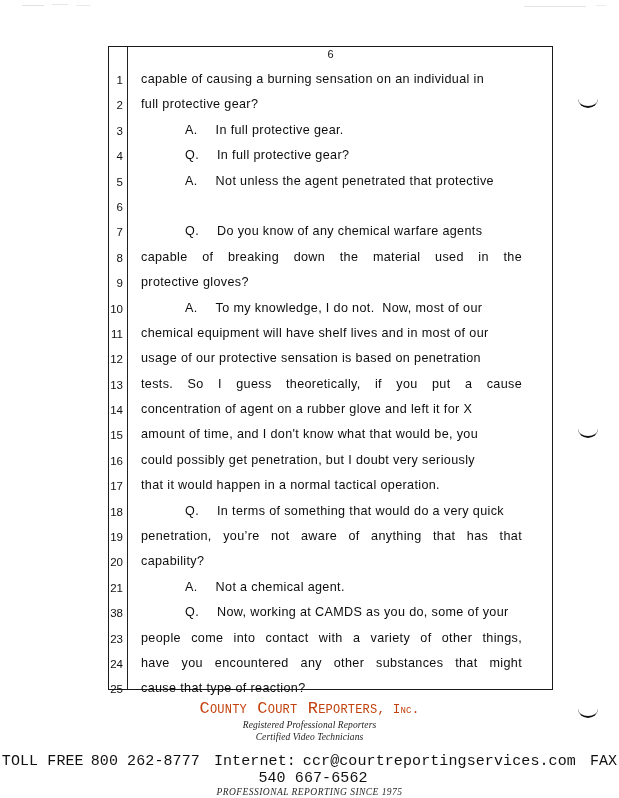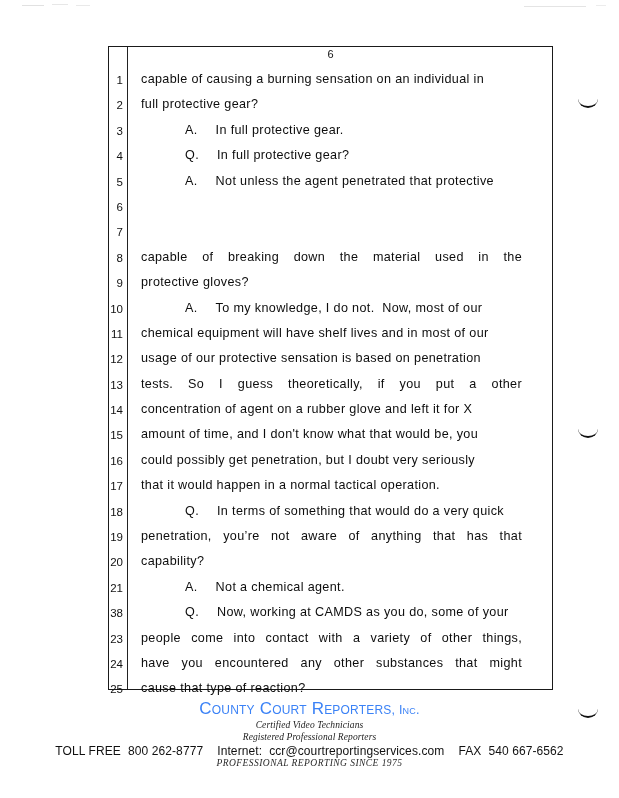--- a/index.html
+++ b/index.html
@@ -117,42 +117,42 @@
 
   
   .footer {
     position: absolute;
     left: 0;
     right: 0;
     top: 700px;
     text-align: center;
   }
   .company-name {
-    font-family: Liberation Sans, sans-serif;
+    font-family: Liberation Mono, monospace;
     font-size: 17px;
     font-variant: small-caps;
     letter-spacing: .2px;
-    color: #3b82f6;
+    color: #c2410c;
     line-height: 1.1;
   }
   .company-name .inc {
     font-size: 12.5px;
   }
   .tagline {
     font-family: "Liberation Serif", serif;
     font-style: italic;
     font-size: 9.5px;
     color: #1c1c1c;
     line-height: 1.32;
     letter-spacing: .1px;
   }
   .contact-line {
-    margin-top: 0;
-    font-family: Liberation Sans, sans-serif;
-    font-size: 12px;
+    margin-top: 9px;
+    font-family: Liberation Mono, monospace;
+    font-size: 15px;
     color: #111;
     letter-spacing: .1px;
   }
   .contact-line .seg { white-space: nowrap; }
   .contact-line .sp-lg { display: inline-block; width: 14px; }
   .contact-line .sp-sm { display: inline-block; width: 7px; }
   .since {
     font-family: "Liberation Serif", serif;
     font-style: italic;
     font-size: 9.5px;
@@ -195,20 +195,21 @@
       </div>
       <div class="tline">
         <span class="lnum">5</span>
         <span class="ltext"><span class="qa-indent"></span><span>A.</span><span class="qa-gap"></span><span>Not unless the agent penetrated that protective</span></span>
       </div>
       <div class="tline">
         <span class="lnum">6</span>
       </div>
       <div class="tline">
         <span class="lnum">7</span>
+        <span class="ltext"><span class="qa-indent"></span><span>Q.</span><span class="qa-gap"></span><span>Do you know of any chemical warfare agents</span></span>
       </div>
       <div class="tline">
         <span class="lnum">8</span>
         <span class="ltext justified"><span>capable of breaking down the material used in the</span></span>
       </div>
       <div class="tline">
         <span class="lnum">9</span>
         <span class="ltext"><span>protective gloves?</span></span>
       </div>
       <div class="tline">
@@ -218,21 +219,21 @@
       <div class="tline">
         <span class="lnum">11</span>
         <span class="ltext"><span>chemical equipment will have shelf lives and in most of our</span></span>
       </div>
       <div class="tline">
         <span class="lnum">12</span>
         <span class="ltext"><span>usage of our protective sensation is based on penetration</span></span>
       </div>
       <div class="tline">
         <span class="lnum">13</span>
-        <span class="ltext justified"><span>tests.   So I guess theoretically, if you put a other</span></span>
+        <span class="ltext justified"><span>tests.   So I guess theoretically, if you put a cause</span></span>
       </div>
       <div class="tline">
         <span class="lnum">14</span>
         <span class="ltext"><span>concentration of agent on a rubber glove and left it for X</span></span>
       </div>
       <div class="tline">
         <span class="lnum">15</span>
         <span class="ltext"><span>amount of time, and I don't know what that would be, you</span></span>
       </div>
       <div class="tline">
@@ -275,19 +276,19 @@
         <span class="lnum">25</span>
         <span class="ltext"><span>cause that type of reaction?</span></span>
       </div>
     </div>
 </div>
 
 <div class="footer">
   <div class="company-name">
     <span>County Court Reporters</span><span class="inc">, Inc.</span>
   </div>
+  <div class="tagline">Registered Professional Reporters</div>
   <div class="tagline">Certified Video Technicians</div>
-  <div class="tagline">Registered Professional Reporters</div>
   <div class="contact-line">
     <span class="seg">TOLL FREE</span><span class="sp-sm"></span><span class="seg">800 262-8777</span><span class="sp-lg"></span><span class="seg">Internet:</span><span class="sp-sm"></span><span class="seg">ccr@courtreportingservices.com</span><span class="sp-lg"></span><span class="seg">FAX</span><span class="sp-sm"></span><span class="seg">540 667-6562</span>
   </div>
   <div class="since">PROFESSIONAL REPORTING SINCE 1975</div>
 </div>
 
 </body></html>

